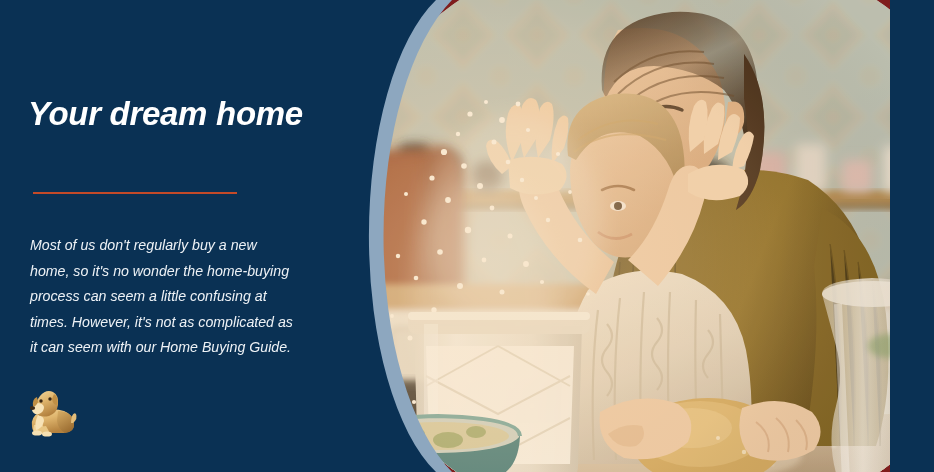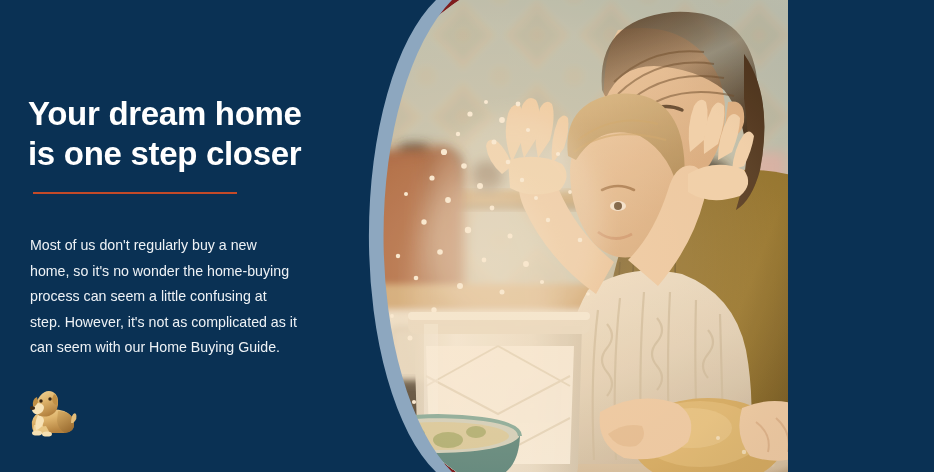--- a/index.html
+++ b/index.html
@@ -1,21 +1,21 @@
 <!DOCTYPE html>
 <html><head>
 <meta charset="utf-8">
 <style>
   html,body{margin:0;padding:0;}
   body{
     width:934px;height:472px;overflow:hidden;
     font-family:"Liberation Sans", sans-serif;
     background:#0a3154;
   }
-  .banner{position:relative;width:788px;height:472px;overflow:hidden;background:#7f1d1d;}
+  .banner{position:relative;width:890px;height:472px;overflow:hidden;background:#7f1d1d;font-style:italic;}
 
   
   .photo-wrap{position:absolute;inset:0;}
   .photo{position:absolute;left:352px;top:-6px;width:590px;height:486px;overflow:hidden;}
   .photo svg{display:block;width:100%;height:100%;}
 
   
   .arc-layer{position:absolute;inset:0;pointer-events:none;}
   .arc-layer svg{display:block;width:934px;height:472px;}
 
@@ -456,26 +456,25 @@
 
         <path d="M0 0 L436 0 A 108 255 0 0 0 436 472 L0 472 Z" fill="#0a3154"></path>
       </g>
     </svg>
   </div>
 
   <div class="content">
 
     <h1 class="headline">
       <span>Your dream home</span>
-      <span class="l2">is one step closer</span>
     </h1>
 
     <div class="rule"></div>
 
-    <p class="body-copy">Most of us don't regularly buy a new home, so it's no wonder the home-buying process can seem a little confusing at step. However, it's not as complicated as it can seem with our Home Buying Guide.</p>
+    <p class="body-copy">Most of us don't regularly buy a new home, so it's no wonder the home-buying process can seem a little confusing at times. However, it's not as complicated as it can seem with our Home Buying Guide.</p>
 
     <div class="logo">
       <span class="logo-dog">
         <svg viewBox="0 0 54 56">
           <defs>
             <linearGradient id="furG" x1="0" y1="0" x2="0.4" y2="1">
               <stop offset="0%" stop-color="#f2d59a"></stop>
               <stop offset="45%" stop-color="#e0b66e"></stop>
               <stop offset="100%" stop-color="#b4823f"></stop>
             </linearGradient>

